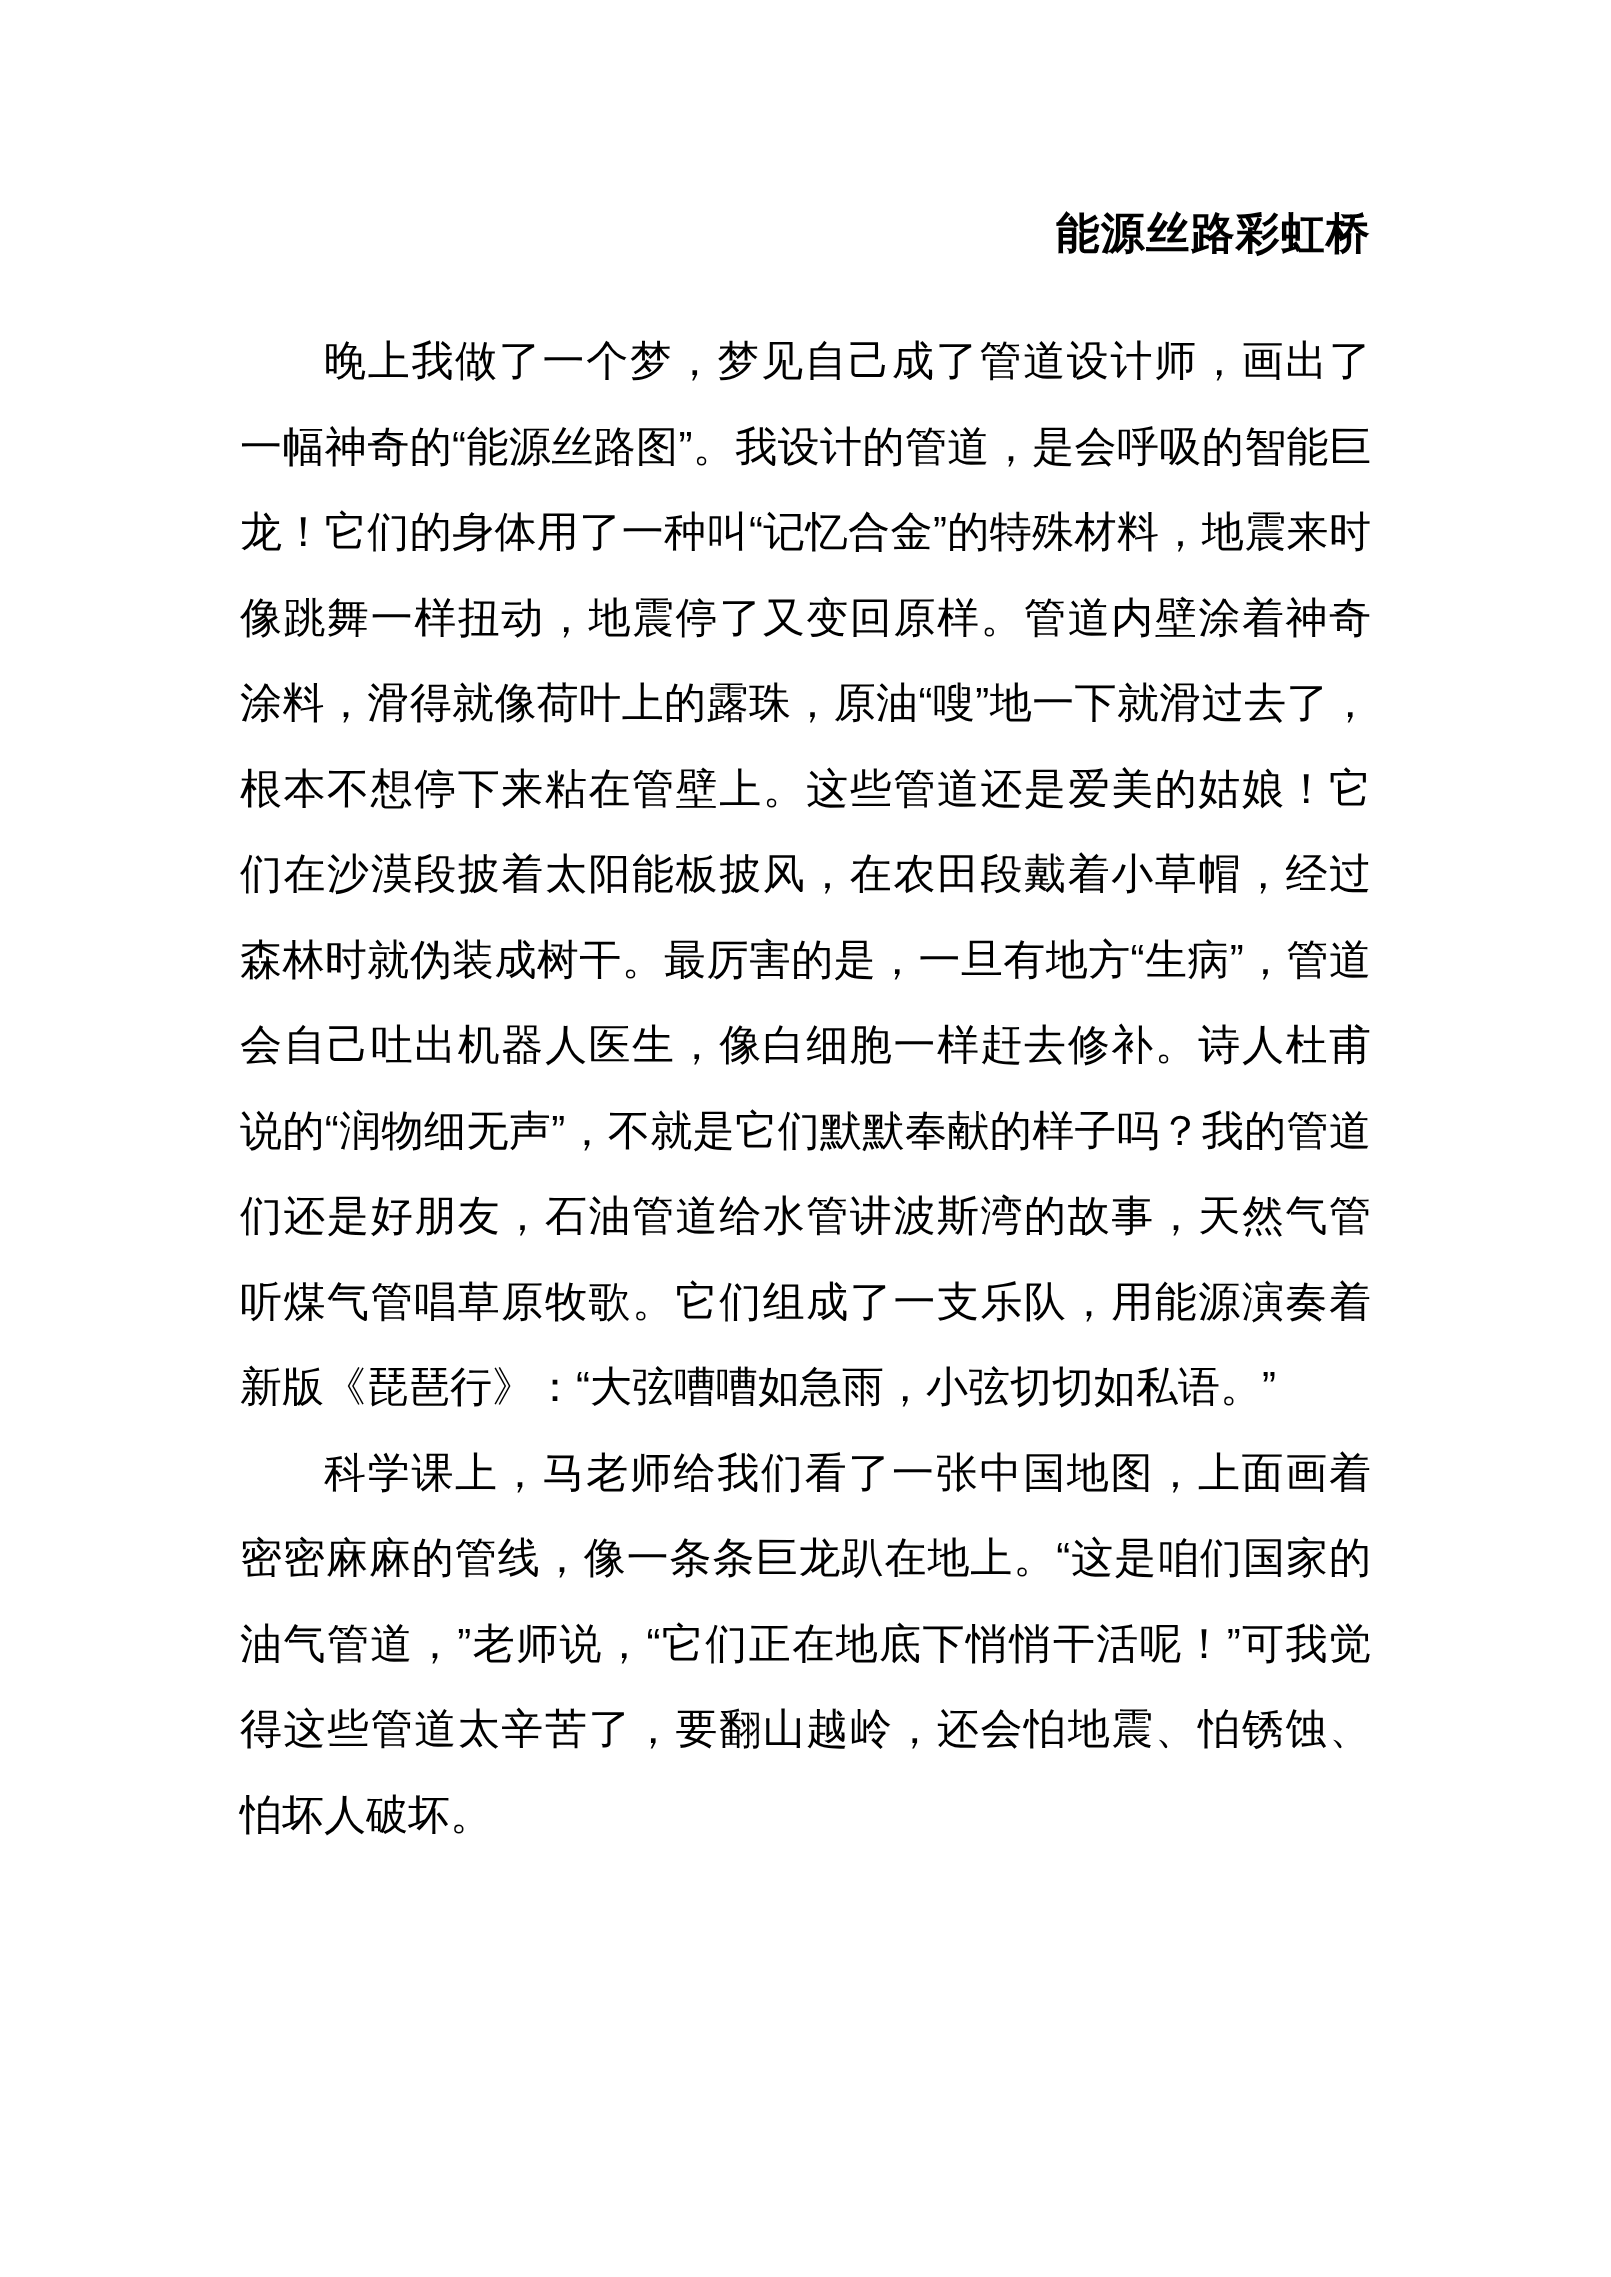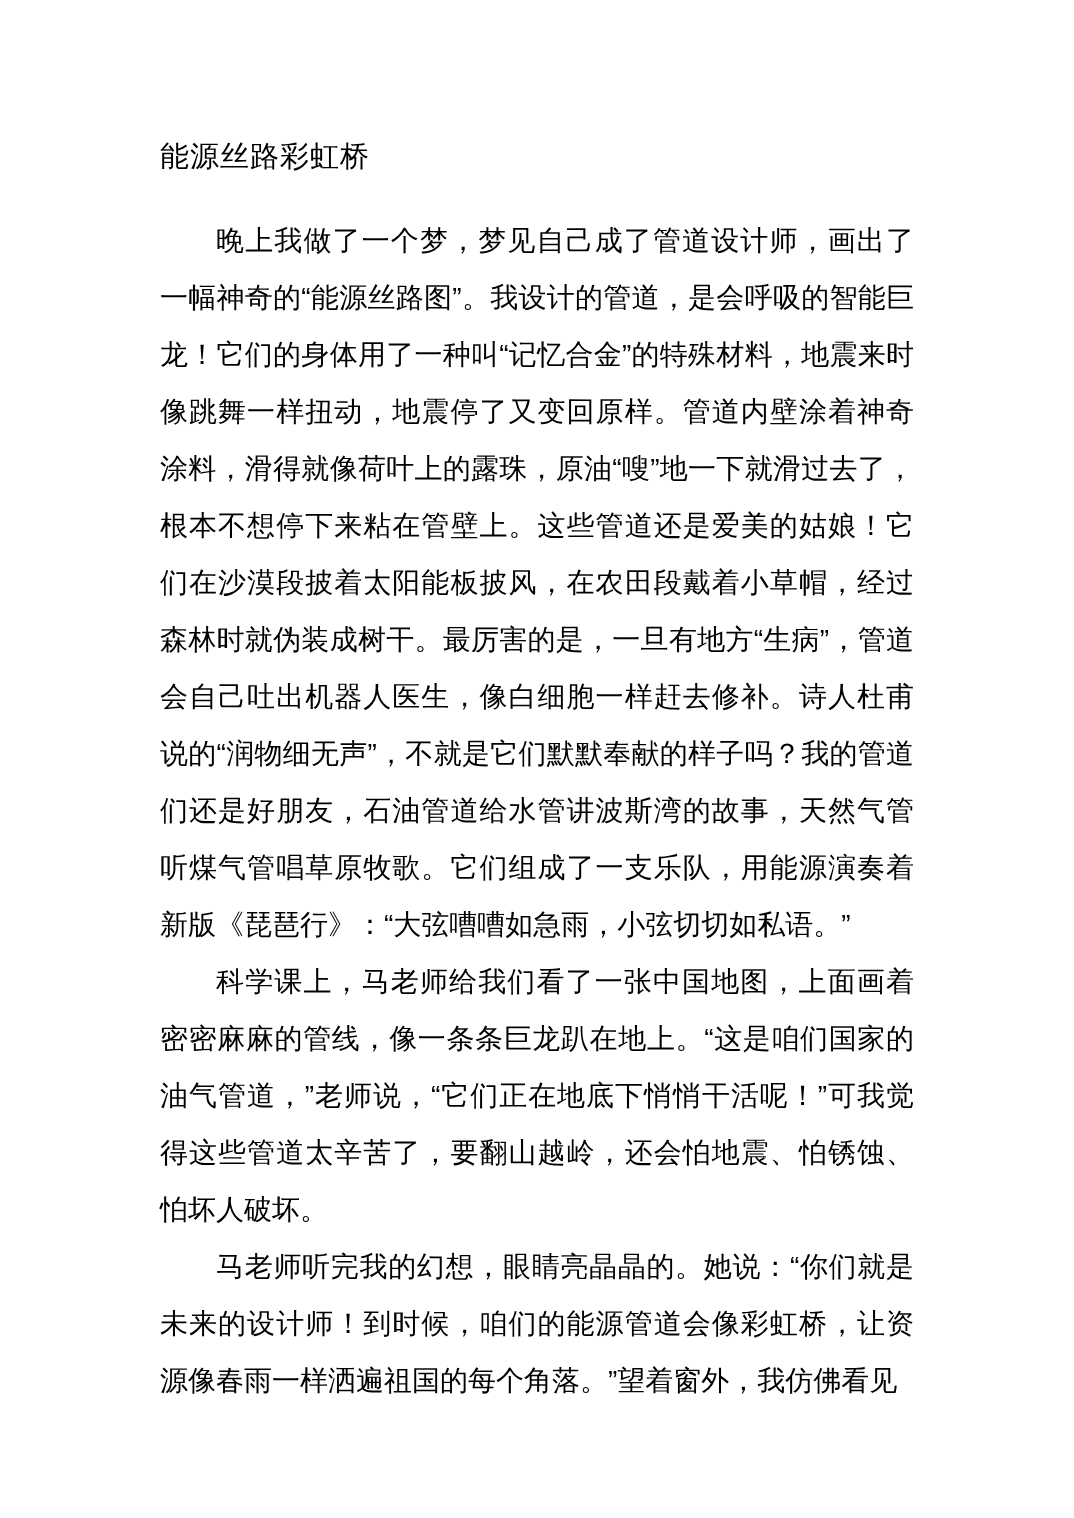--- a/index.html
+++ b/index.html
@@ -16,22 +16,22 @@
     color: #000000;
     -webkit-font-smoothing: antialiased;
   }
   .page {
     width: 1074px;
     height: 1518px;
     padding: 128px 160px 0 160px;
   }
   .doc-title {
     font-size: 29px;
-    font-weight: normal;
-    text-align: left;
+    font-weight: bold;
+    text-align: right;
     line-height: 57px;
     margin: 0 0 27px 0;
     letter-spacing: 1px;
   }
   .doc-body {
     width: 100%;
   }
   .para {
     margin: 0;
     font-size: 28px;
@@ -43,15 +43,14 @@
   }
 </style>
 </head>
 <body>
 
 <div class="page">
   <h1 class="doc-title">能源丝路彩虹桥</h1>
   <div class="doc-body">
     <p class="para">晚上我做了一个梦，梦见自己成了管道设计师，画出了一幅神奇的“能源丝路图”。我设计的管道，是会呼吸的智能巨龙！它们的身体用了一种叫“记忆合金”的特殊材料，地震来时像跳舞一样扭动，地震停了又变回原样。管道内壁涂着神奇涂料，滑得就像荷叶上的露珠，原油“嗖”地一下就滑过去了，根本不想停下来粘在管壁上。这些管道还是爱美的姑娘！它们在沙漠段披着太阳能板披风，在农田段戴着小草帽，经过森林时就伪装成树干。最厉害的是，一旦有地方“生病”，管道会自己吐出机器人医生，像白细胞一样赶去修补。诗人杜甫说的“润物细无声”，不就是它们默默奉献的样子吗？我的管道们还是好朋友，石油管道给水管讲波斯湾的故事，天然气管听煤气管唱草原牧歌。它们组成了一支乐队，用能源演奏着新版《琵琶行》：“大弦嘈嘈如急雨，小弦切切如私语。”</p>
     <p class="para">科学课上，马老师给我们看了一张中国地图，上面画着密密麻麻的管线，像一条条巨龙趴在地上。“这是咱们国家的油气管道，”老师说，“它们正在地底下悄悄干活呢！”可我觉得这些管道太辛苦了，要翻山越岭，还会怕地震、怕锈蚀、怕坏人破坏。</p>
-    <p class="para">马老师听完我的幻想，眼睛亮晶晶的。她说：“你们就是未来的设计师！到时候，咱们的能源管道会像彩虹桥，让资源像春雨一样洒遍祖国的每个角落。”望着窗外，我仿佛看见</p>
   </div>
 </div>
 
 </body></html>

